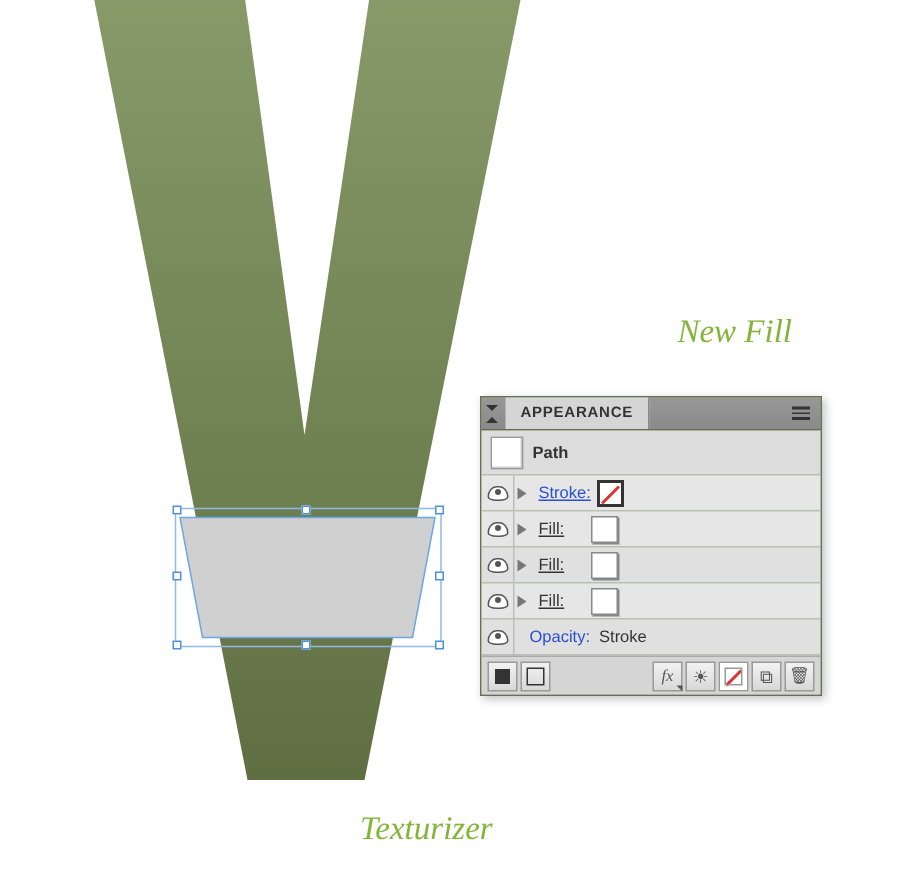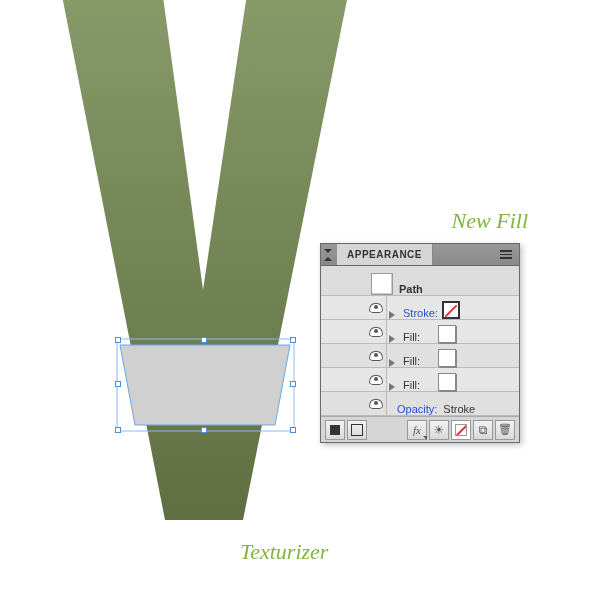--- a/index.html
+++ b/index.html
@@ -4,47 +4,47 @@
 <style>
   * { box-sizing: border-box; margin: 0; padding: 0; }
   body { width: 600px; height: 593px; background: #fff; font-family: "Lucida Grande", Arial, sans-serif; position: relative; overflow: hidden; }
   .canvas { position: absolute; inset: 0; }
 
   .annotation { position: absolute; font-family: Georgia, 'Times New Roman', serif; font-style: italic; font-size: 22px; color: #82b53a; }
   .ann-newfill { top: 208px; right: 72px; }
   .ann-text { bottom: 28px; left: 240px; }
 
   
-  .panel { position: absolute; top: 243px; left: 320px; width: 200px; background: #84cc16; border: 1px solid #6a6a6a; box-shadow: 2px 2px 6px rgba(0,0,0,.25); font-size: 11px; color: #333; }
+  .panel { position: absolute; top: 264px; left: 320px; width: 228px; background: #84cc16; border: 1px solid #6a6a6a; box-shadow: 2px 2px 6px rgba(0,0,0,.25); font-size: 11px; color: #333; }
   .panel-titlebar { display: flex; align-items: center; height: 22px; background: linear-gradient(#989898,#8a8a8a); border-bottom: 1px solid #666; }
   .panel-tab { height: 100%; display: flex; align-items: center; padding: 0 10px; background: #d5d5d5; border-right: 1px solid #888; font-size: 10px; letter-spacing: .5px; color: #333; font-weight: bold; }
   .panel-titlebar .spacer { flex: 1; }
   .menu-chevrons { width: 14px; height: 14px; margin-right: 2px; position: relative; }
   .menu-chevrons::before { content:""; position:absolute; top:1px; left:3px; border-left:4px solid transparent; border-right:4px solid transparent; border-top:4px solid #333; }
   .menu-chevrons::after  { content:""; position:absolute; bottom:1px; left:3px; border-left:4px solid transparent; border-right:4px solid transparent; border-bottom:4px solid #333; }
   .panel-menu { width: 18px; display:flex; flex-direction:column; gap:2px; align-items:center; justify-content:center; margin-right:4px; cursor:pointer; }
   .panel-menu span { width:12px; height:1.5px; background:#333; display:block; }
 
-  .item-row { display:flex; align-items:flex-end; height:24px; border-bottom:1px solid #bbb; background:#e6e6e6;padding-left:44px; }
+  .item-row { display:flex; align-items:center; height:24px; border-bottom:1px solid #bbb; background:#e6e6e6; }
   .item-row.dim { background:#e0e0e0; }
   .target-row { height: 30px; background:#dcdcdc; }
   .thumb { width:22px; height:22px; border:1px solid #999; background:#fff; box-shadow: inset -1px -1px 0 #ccc; margin:0 6px; }
   .vis-col { width:22px; min-width:22px; height:100%; border-right:1px solid #bbb; display:flex; align-items:center; justify-content:center; }
   .eye { width:14px; height:10px; border:1px solid #555; border-radius:60% 60% 60% 60% / 100% 100% 40% 40%; position:relative; background:#fff; }
   .eye::after { content:""; position:absolute; top:1px; left:4px; width:4px; height:4px; background:#555; border-radius:50%; }
   .tri { width:0; height:0; border-top:4px solid transparent; border-bottom:4px solid transparent; border-left:6px solid #777; margin:0 4px 0 2px; }
   .row-label { color:#333; }
   .row-label.link { color:#2a4fd0; }
   .swatch { width:18px; height:18px; border:2px solid #333; margin-left:6px; box-shadow: 0 0 0 1px #fff inset; }
   .swatch.none { background: #fff; position:relative; }
   .swatch.none::after { content:""; position:absolute; left:-1px; right:-1px; top:50%; height:2px; background:#d33; transform: rotate(-45deg); }
   .swatch.white { background:#fff; border:1px solid #888; box-shadow: 1px 1px 0 #888; }
   .swatch.hollow { background:#fff; border:1px solid #888; box-shadow: 1px 1px 0 #888; }
   .stroke-row .swatch { margin-left:4px; }
-  .indent1 { padding-left: 4px; }
+  .indent1 { padding-left: 4px; text-decoration: underline; }
 
   .panel-footer { height:26px; background:#d5d5d5; border-top:1px solid #aaa; display:flex; align-items:center; padding:0 4px; gap:2px; }
   .ficon { width:20px; height:20px; border:1px solid #999; background:linear-gradient(#f2f2f2,#d8d8d8); display:flex; align-items:center; justify-content:center; font-size:10px; color:#555; position:relative; }
   .ficon.solid-square::after { content:""; width:10px; height:10px; background:#333; }
   .ficon.hollow-square::after { content:""; width:10px; height:10px; border:1.5px solid #333; }
   .ficon.fx::after { content:"fx"; font-style:italic; font-family: Georgia, serif; font-size:11px; }
   .mini-chev { position:absolute; bottom:-1px; right:-1px; width:0;height:0;border-left:4px solid transparent; border-top:4px solid #555; }
   .ficon.sun::after { content:"☀"; font-size:12px; }
   .ficon.nofill { background:#fff; }
   .ficon.nofill::after { content:""; position:absolute; inset:3px; border:1px solid #999; }

